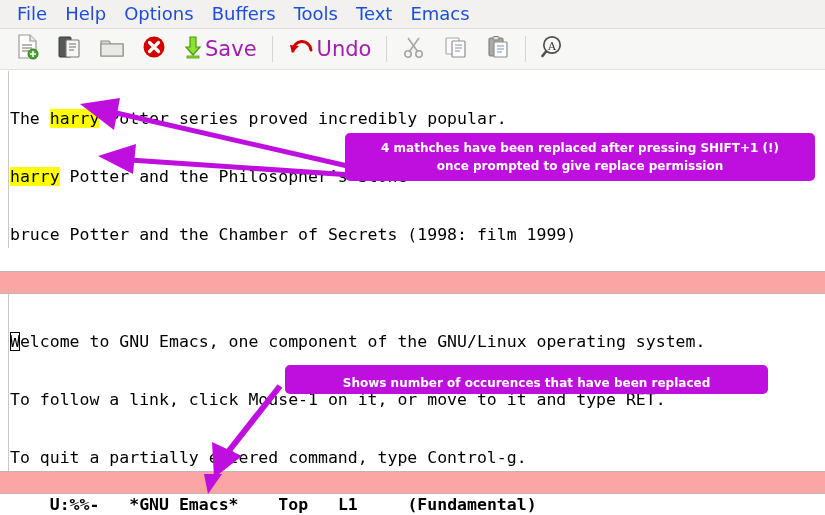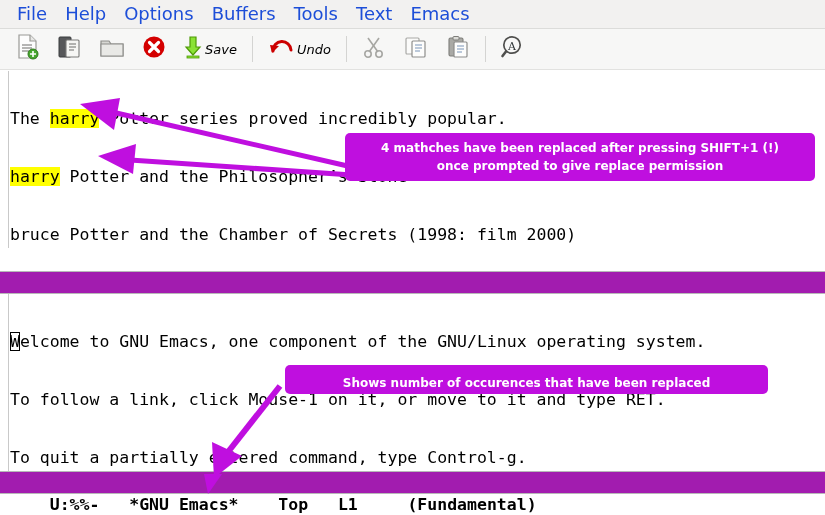--- a/index.html
+++ b/index.html
@@ -56,23 +56,22 @@
   .tbtn-wide {
     width: auto;
     padding: 0 6px;
     display: flex;
     align-items: center;
     gap: 3px;
     margin-right: 6px;
   }
   .tbtn-label {
     font-family: "DejaVu Sans", sans-serif;
-    font-size: 13px;
-    color: #000000;
-    font-style: italic;
+    font-size: 21px;
+    color: #a21caf;
   }
   .tsep {
     width: 1px;
     height: 26px;
     background: #d4d4d2;
     margin: 0 9px 0 3px;
   }
 
   
   .frame {
@@ -107,21 +106,21 @@
   }
   .line { height: 19.2px; }
   .hl { background: #ffff00; color: #000000; }
   .cursor-hollow {
     outline: 1.5px solid #000000;
     outline-offset: -1px;
   }
 
   
   .modeline {
-    background: #a21caf;
+    background: #fca5a5;
     border-top: 1px solid #b8b8b8;
     border-bottom: 1px solid #b8b8b8;
     font-family: "DejaVu Sans Mono", monospace;
     font-size: 16.5px;
     line-height: 22px;
     height: 23px;
     color: #000000;
     white-space: pre;
     padding-left: 10px;
     box-sizing: border-box;
@@ -311,21 +310,21 @@
 
 </div>
 
 <div class="frame">
 
   <div class="buffer" style="height:177px;">
     <div class="fringe"></div>
     <div class="btext">
       <div class="line"><span>The </span><span class="hl">harry</span><span> Potter series proved incredibly popular.</span></div>
       <div class="line"><span class="hl">harry</span><span> Potter and the Philosopher’s Stone</span></div>
-      <div class="line"><span>bruce Potter and the Chamber of Secrets (1998: film 2000)</span></div>
+      <div class="line"><span>bruce Potter and the Chamber of Secrets (1998: film 1999)</span></div>
       
       
       
       
       
     </div>
   </div>
 
   <div class="modeline" style="margin-top:23px;">
     <span>U:**-</span><span class="norm">   </span><span>gotham.txt</span><span class="norm">     </span><span>All</span><span class="norm">   </span><span>L5</span><span class="norm">     </span><span>(Text)</span>

